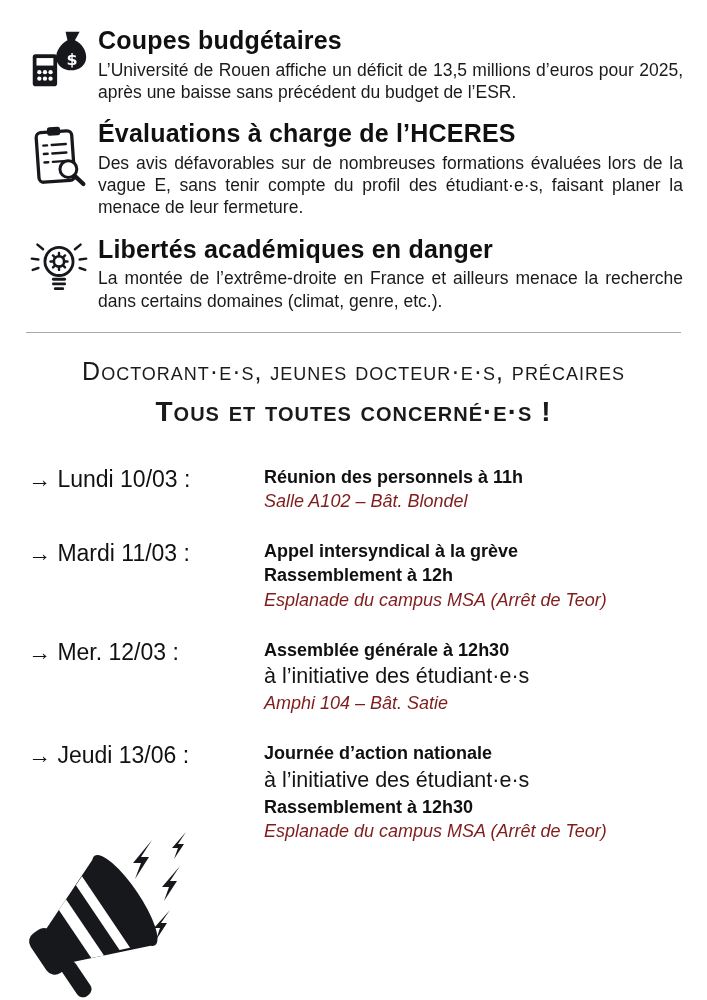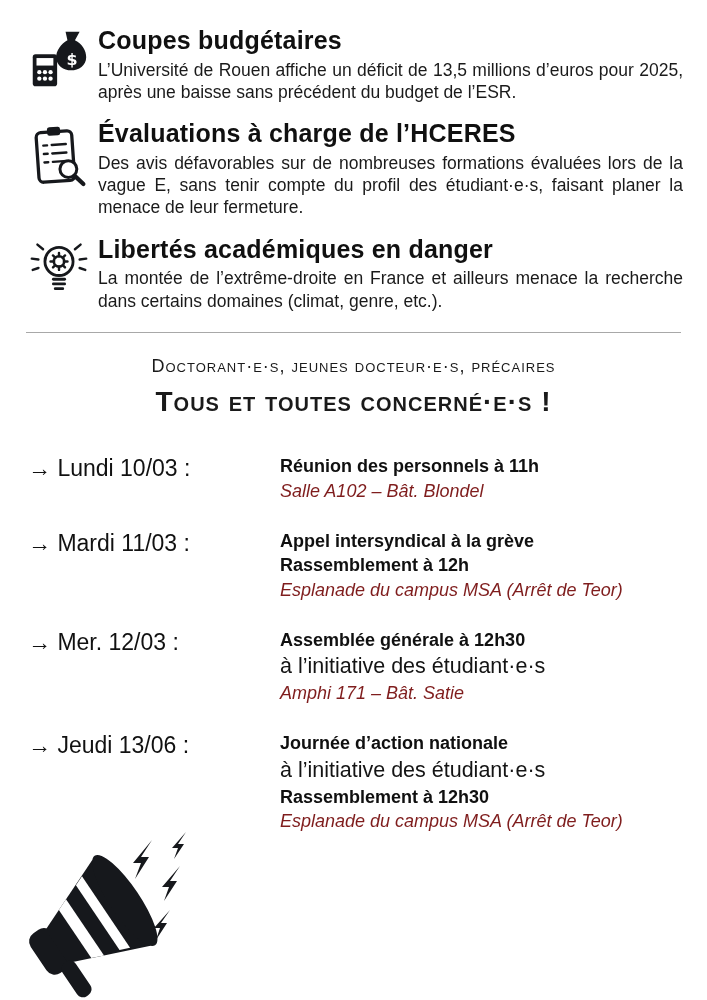--- a/index.html
+++ b/index.html
@@ -14,24 +14,24 @@
     padding:26px 24px 0 24px;
     overflow:hidden;
   }
   .info-section { display:flex; margin-bottom:16px; }
   .icon-cell { flex:0 0 70px; display:flex; justify-content:center; align-items:flex-start; padding-top:3px; }
   .section-text { flex:1; padding-left:4px; }
   .section-title { font-size:25px; font-weight:bold; line-height:1.15; letter-spacing:0.2px; color:#101010; margin-bottom:4px; }
   .section-body { font-size:17.5px; line-height:1.27; text-align:justify; color:#1a1a1a; }
   .divider { border:none; border-top:1.5px solid #a8a8a8; margin:20px 2px 20px 2px; }
   .banner { text-align:center; margin-top:14px; }
-  .banner-line { font-variant:small-caps; font-size:18px; letter-spacing:1px; line-height:1.45; color:#1a1a1a; }
+  .banner-line { font-variant:small-caps; font-size:25px; letter-spacing:1px; line-height:1.45; color:#1a1a1a; }
   .banner-line.strong { font-weight:bold; font-size:28px; margin-top:3px; }
   .schedule { margin-top:32px; padding-left:4px; }
-  .schedule-row { display:flex; margin-bottom:25px;gap:16px; }
+  .schedule-row { display:flex; margin-bottom:25px; }
   .schedule-date { flex:0 0 236px; font-size:23px; font-weight:400; color:#111; padding-top:1px; }
   .schedule-details { flex:1; }
   .line-bold { font-size:18px; font-weight:bold; line-height:1.35; color:#101010; }
   .line-regular { font-size:21.5px; font-weight:400; line-height:1.35; color:#141414; }
   .line-italic { font-size:18px; font-style:italic; line-height:1.4; color:#7f1d1d; }
   .megaphone { position:absolute; left:10px; bottom:2px; width:190px; height:172px; }
   svg { display:block; }
 </style>
 </head>
 <body>
@@ -148,21 +148,21 @@
         <div class="line-bold">Rassemblement à 12h</div>
         <div class="line-italic">Esplanade du campus MSA (Arrêt de Teor)</div>
       </div>
     </div>
 
     <div class="schedule-row">
       <div class="schedule-date">→ Mer. 12/03 :</div>
       <div class="schedule-details">
         <div class="line-bold">Assemblée générale à 12h30</div>
         <div class="line-regular">à l’initiative des étudiant·e·s</div>
-        <div class="line-italic">Amphi 171 – Bât. Satie</div>
+        <div class="line-italic">Amphi 104 – Bât. Satie</div>
       </div>
     </div>
 
     <div class="schedule-row">
       <div class="schedule-date">→ Jeudi 13/06 :</div>
       <div class="schedule-details">
         <div class="line-bold">Journée d’action nationale</div>
         <div class="line-regular">à l’initiative des étudiant·e·s</div>
         <div class="line-bold">Rassemblement à 12h30</div>
         <div class="line-italic">Esplanade du campus MSA (Arrêt de Teor)</div>

